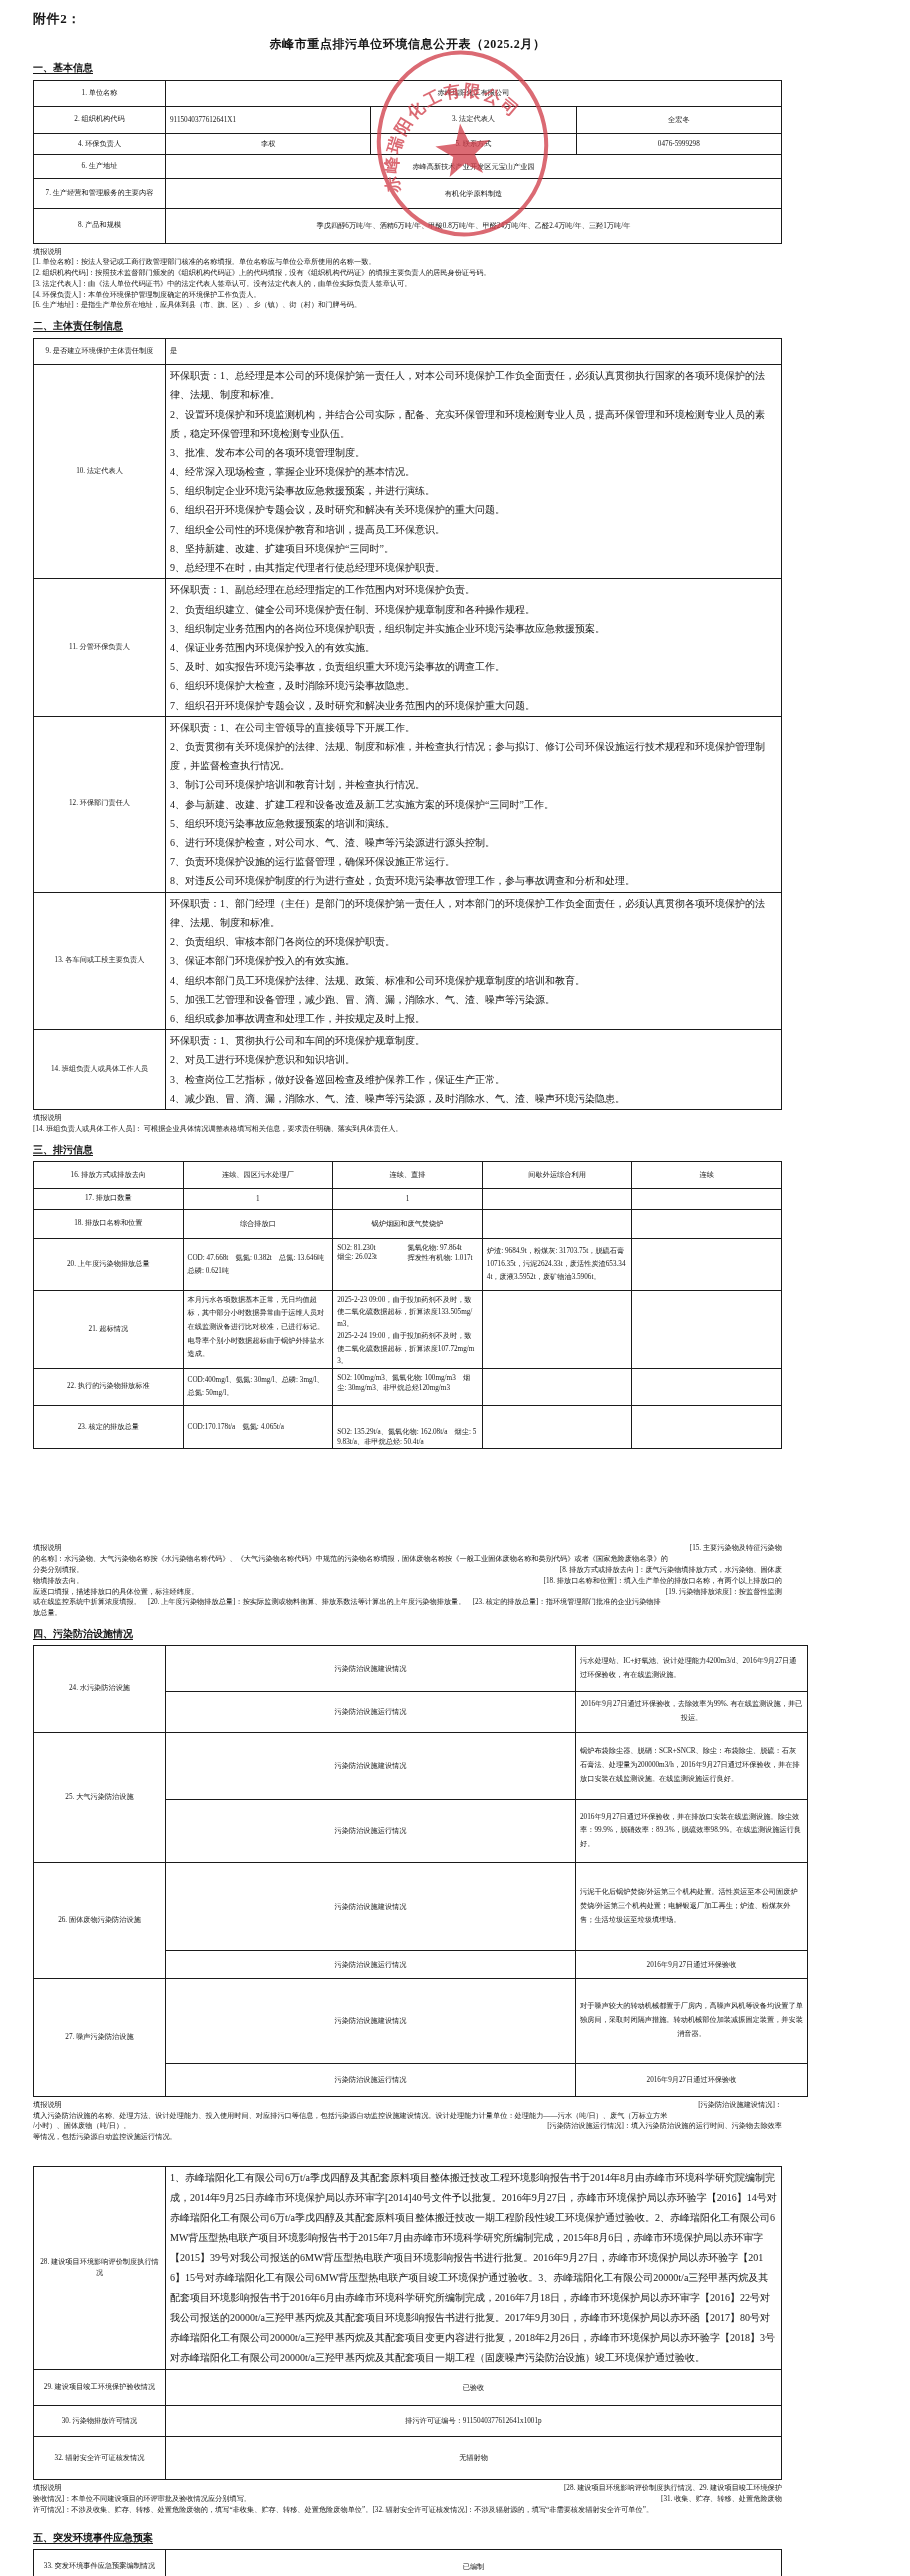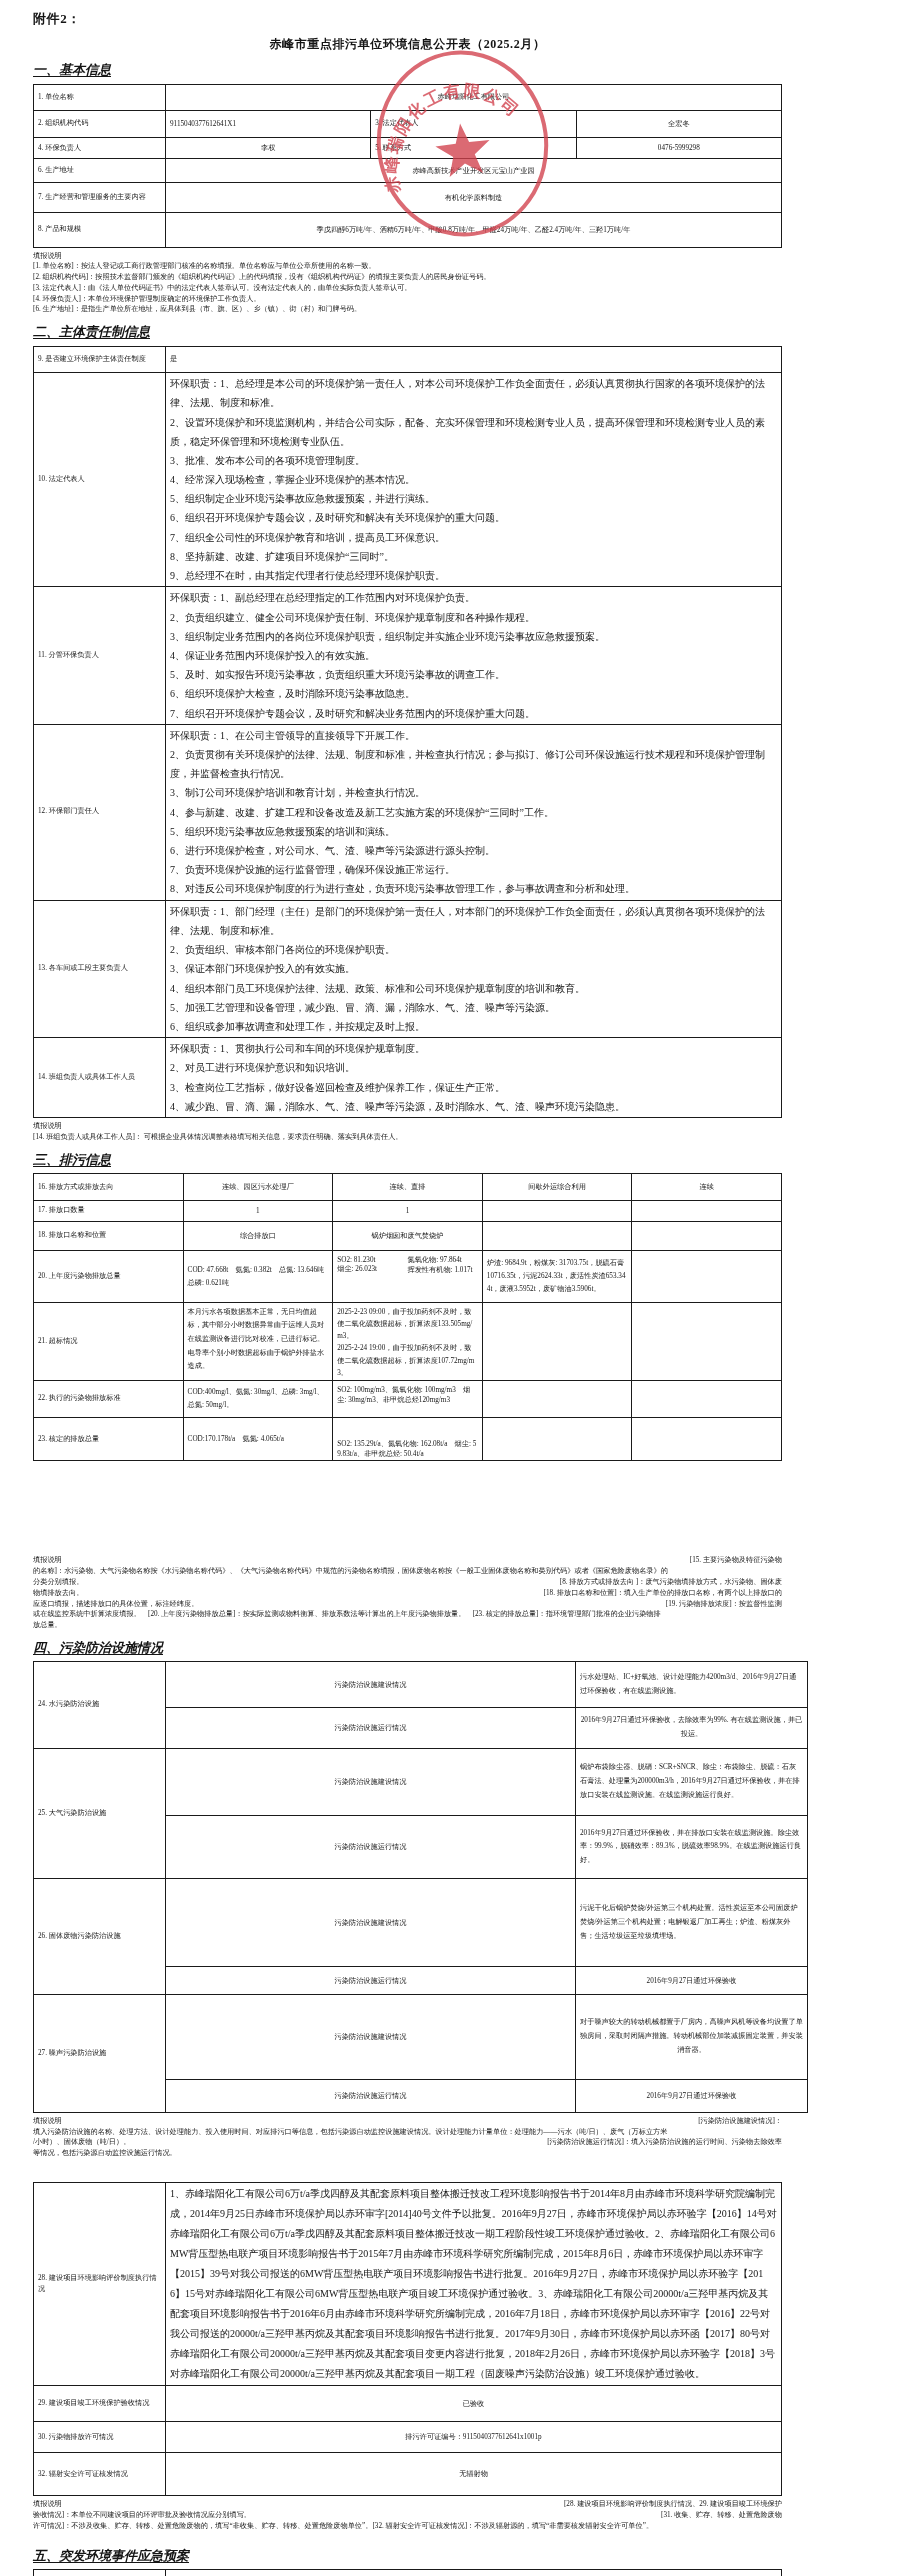--- a/index.html
+++ b/index.html
@@ -4,27 +4,27 @@
 <style>
   html,body{margin:0;padding:0;}
   body{
     width:911px;height:2576px;position:relative;background:#ffffff;
     font-family:"Liberation Serif","DejaVu Serif",serif;color:#151515;
     overflow:hidden;
   }
   .content{position:absolute;left:33px;top:10.3px;width:749px;}
   .attach{font-size:13px;font-weight:bold;letter-spacing:0.6px;}
   .doc-title{margin-top:8px;text-align:center;font-size:12px;font-weight:bold;letter-spacing:0.6px;}
-  .sec-head{margin-top:8px;margin-bottom:4.6px;font-size:13px;font-weight:bold;
-    text-decoration:underline;text-underline-offset:2.3px;font-style:italic;}
+  .sec-head{margin-top:8px;margin-bottom:4.6px;font-size:10px;font-weight:bold;
+    text-decoration:underline;text-underline-offset:2.3px;}
   table{border-collapse:collapse;width:749px;table-layout:fixed;}
   table,td{border:1px solid #1a1a1a;}
   table{border-width:1.4px;}
   td{font-size:7.2px;padding:1.1px 4px;vertical-align:middle;word-break:break-all;}
-  .lbl{line-height:1.6;}
+  .lbl{text-align:center;line-height:1.6;}
   .ctr{text-align:center;}
   .pre{white-space:pre-line;}
   .long{line-height:1.92;font-size:10px;text-align:left;}
   .notes{margin-top:2.9px;font-size:7.2px;line-height:1.5;}
   .notes .nline{display:flex;justify-content:space-between;}
   .notes .nline span{white-space:nowrap;}
   .notes .tline{text-align:justify;}
   .ntitle{font-weight:normal;}
   .split{display:flex;align-items:center;}
   .split>div{flex:1;}

